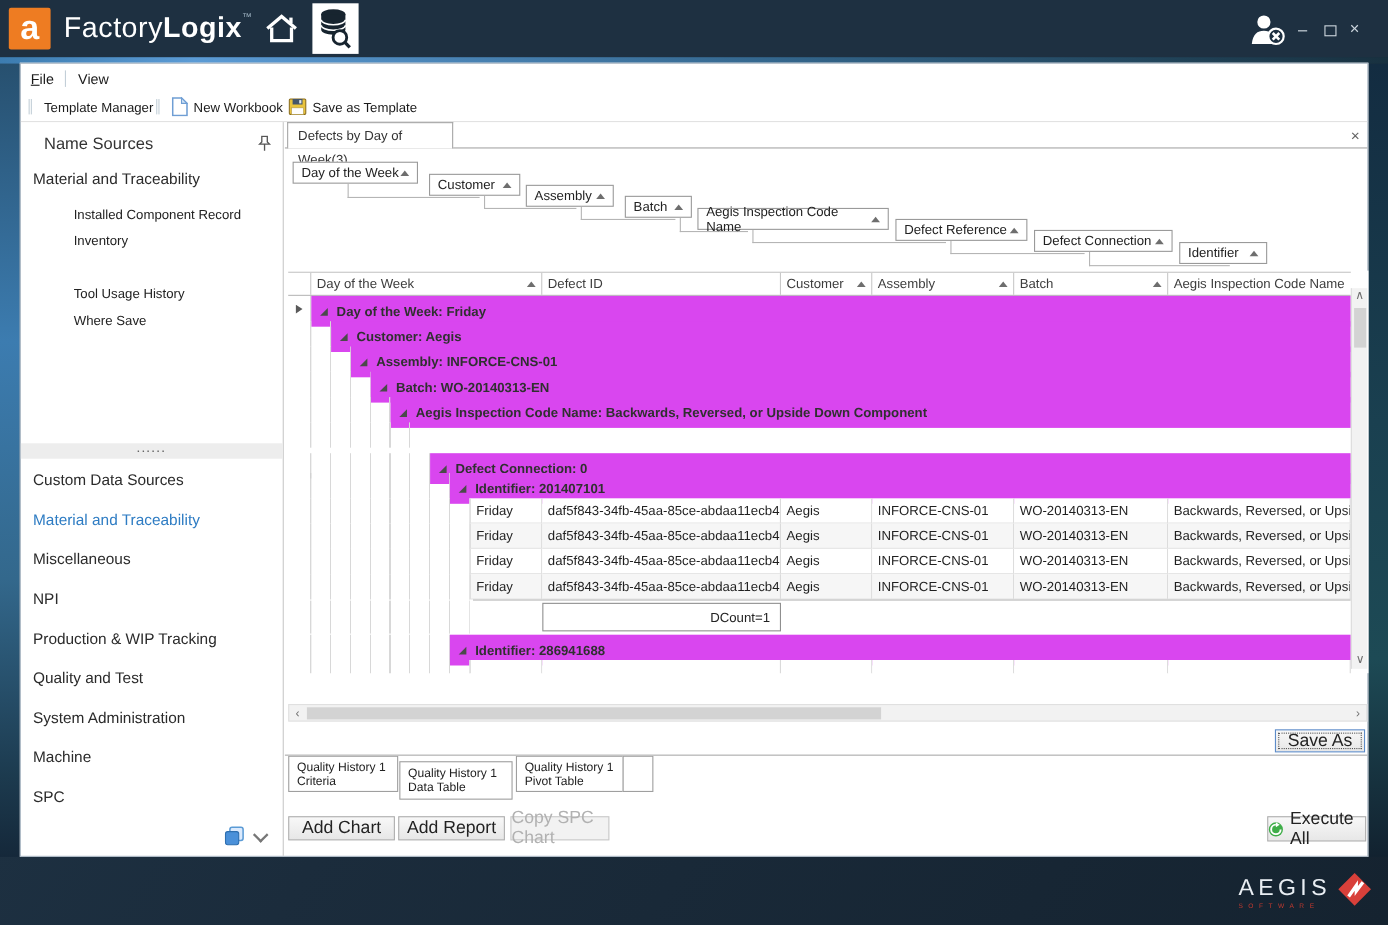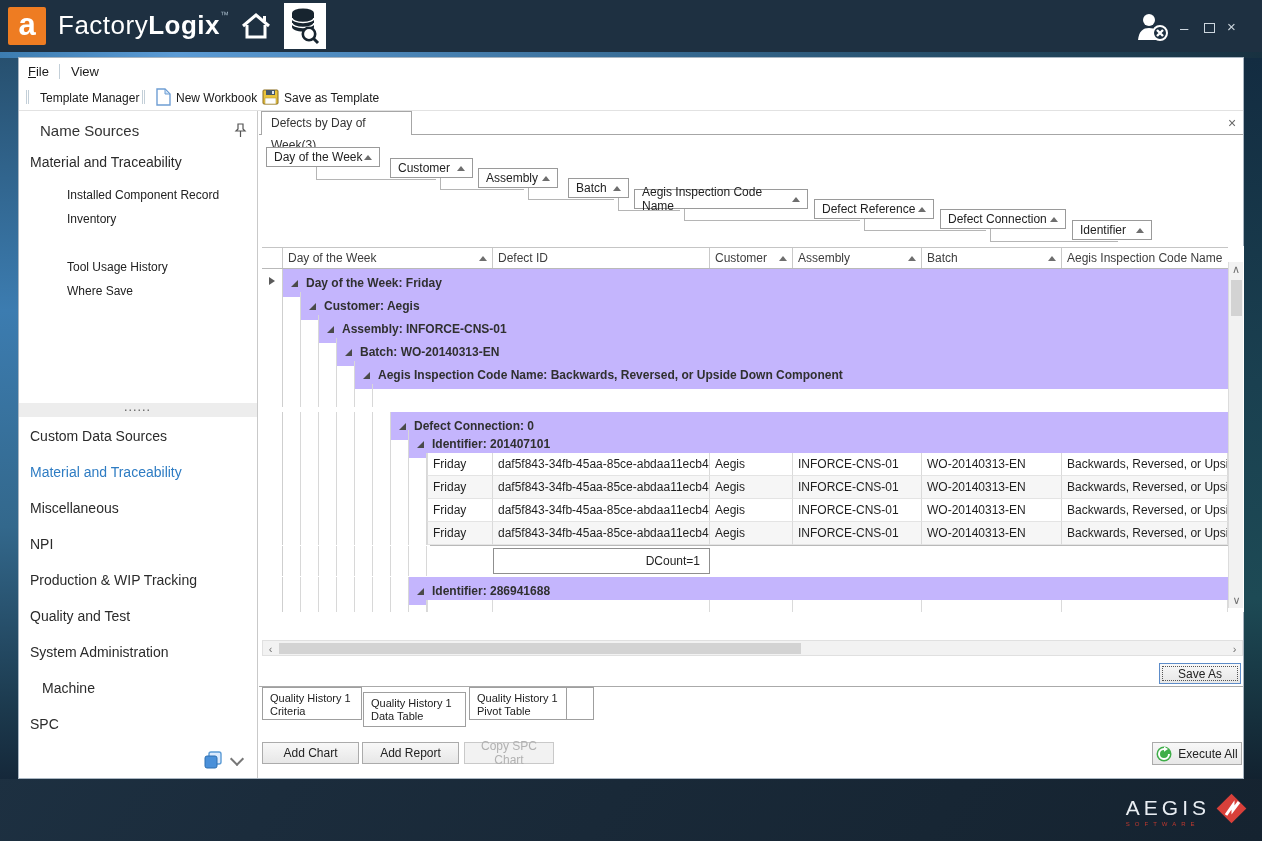--- a/index.html
+++ b/index.html
@@ -63,38 +63,38 @@
   #grid-header { left:3px; top:1px; width:966px; height:22px; display:flex;
                  border-top:1px solid #c5c5c5; border-bottom:1px solid #b9b9b9; background:#fff; }
   .hc { border-right:1px solid #c9c9c9; padding:0 5px; line-height:20px; color:#3d3d3d;
         display:flex; justify-content:space-between; align-items:center; flex:none;
         white-space:nowrap; overflow:hidden; }
   .grow { left:3px; width:966px; height:23px; display:flex; }
   .rind { width:21px; flex:none; border-right:1px solid #cfcfcf; display:flex;
           align-items:center; justify-content:center; }
   .indent { flex:none; height:23px;
       background:repeating-linear-gradient(90deg,transparent 0 17px,#d8d8d8 17px 18px); }
-  .gbar { flex:1; background:#c4b5fd; height:28px; display:flex; align-items:center;
+  .gbar { flex:1; background:#d946ef; height:28px; display:flex; align-items:center;
           padding-left:8px; gap:8px; font-weight:bold; color:#303030; overflow:hidden; white-space:nowrap;}
   .exp { width:0; height:0; border-bottom:7px solid #4a4a4a; border-left:7px solid transparent; flex:none;}
   .rarrow { width:0; height:0; border-left:6px solid #5a5a5a; border-top:4px solid transparent;
             border-bottom:4px solid transparent; }
   .dc { height:23px; line-height:22px; border-right:1px solid #dadada; border-bottom:1px solid #e4e4e4;
         padding:0 5px; overflow:hidden; white-space:nowrap; flex:none; color:#1f1f1f; background:#fff;}
   .dc.first { border-left:1px solid #dadada; }
   .odd .dc { background:#f6f6f6; }
   #sum-box { border:1px solid #8f8f8f; width:217px; height:26px; line-height:24px;
              text-align:right; padding-right:9px; flex:none; background:#fff; }
   .sbar { background:#f2f2f2; }
   .sb-chev { color:#707070; font-size:11px; line-height:14px; text-align:center; }
   .thumb { background:#d3d3d3; }
 
   
   .btn { background:linear-gradient(#f8f8f8,#e7e7e7); border:1px solid #ababab; color:#222;
-         text-align:center; font-size:12px; display:flex; align-items:center; justify-content:center; gap:6px;}
+         font-size:16px; display:flex; align-items:center; justify-content:center; gap:6px;}
   .btn.disabled { color:#b1b1b1; border-color:#c9c9c9; background:#f2f2f2; }
   #save-as { border:1px solid #5d8cc9; outline:1px dotted #555; outline-offset:-4px; }
   .vtab { background:#fff; border:1px solid #9f9f9f; font-size:11px; line-height:13px;
           padding:4px 0 0 7px; color:#222; }
 
   
   #aegis { right:14px; top:793px; color:#e9eef3; }
   #aegis .name { font-size:21px; letter-spacing:4px; }
   #aegis .sub { font-size:6px; letter-spacing:5px; color:#c0392f; margin-top:1px; }
 </style>
@@ -180,21 +180,21 @@
   <div class="abs sb-item" style="left:19px;top:255px;width:238px;">Tool Usage History</div>
   <div class="abs sb-item" style="left:19px;top:279px;width:238px;">Where Save</div>
   <div class="abs" id="sb-splitter">......</div>
   <div class="abs sb-cat" style="left:30px;top:428px;">Custom Data Sources</div>
   <div class="abs sb-cat" style="left:30px;top:464px;color:#2e7cc3;">Material and Traceability</div>
   <div class="abs sb-cat" style="left:30px;top:500px;">Miscellaneous</div>
   <div class="abs sb-cat" style="left:30px;top:536px;">NPI</div>
   <div class="abs sb-cat" style="left:30px;top:572px;">Production &amp; WIP Tracking</div>
   <div class="abs sb-cat" style="left:30px;top:608px;">Quality and Test</div>
   <div class="abs sb-cat" style="left:30px;top:644px;">System Administration</div>
-  <div class="abs sb-cat" style="left:30px;top:680px;margin-left:12px;">Machine</div>
+  <div class="abs sb-cat" style="left:30px;top:680px;">Machine</div>
   <div class="abs sb-cat" style="left:30px;top:716px;">SPC</div>
   <div class="abs" style="left:203px;top:750px;">
     <svg width="20" height="20" viewBox="0 0 20 20">
       <rect x="6" y="2" width="12" height="12" rx="2" fill="#dbeafd" stroke="#5b9bd5" stroke-width="1.4"></rect>
       <rect x="2" y="6" width="12" height="12" rx="2" fill="#4a90d9" stroke="#2e6fb0" stroke-width="1"></rect>
     </svg>
   </div>
   <div class="abs" style="left:232px;top:754px;width:10px;height:10px;border-right:2px solid #777;
        border-bottom:2px solid #777;transform:rotate(45deg);"></div>
 

